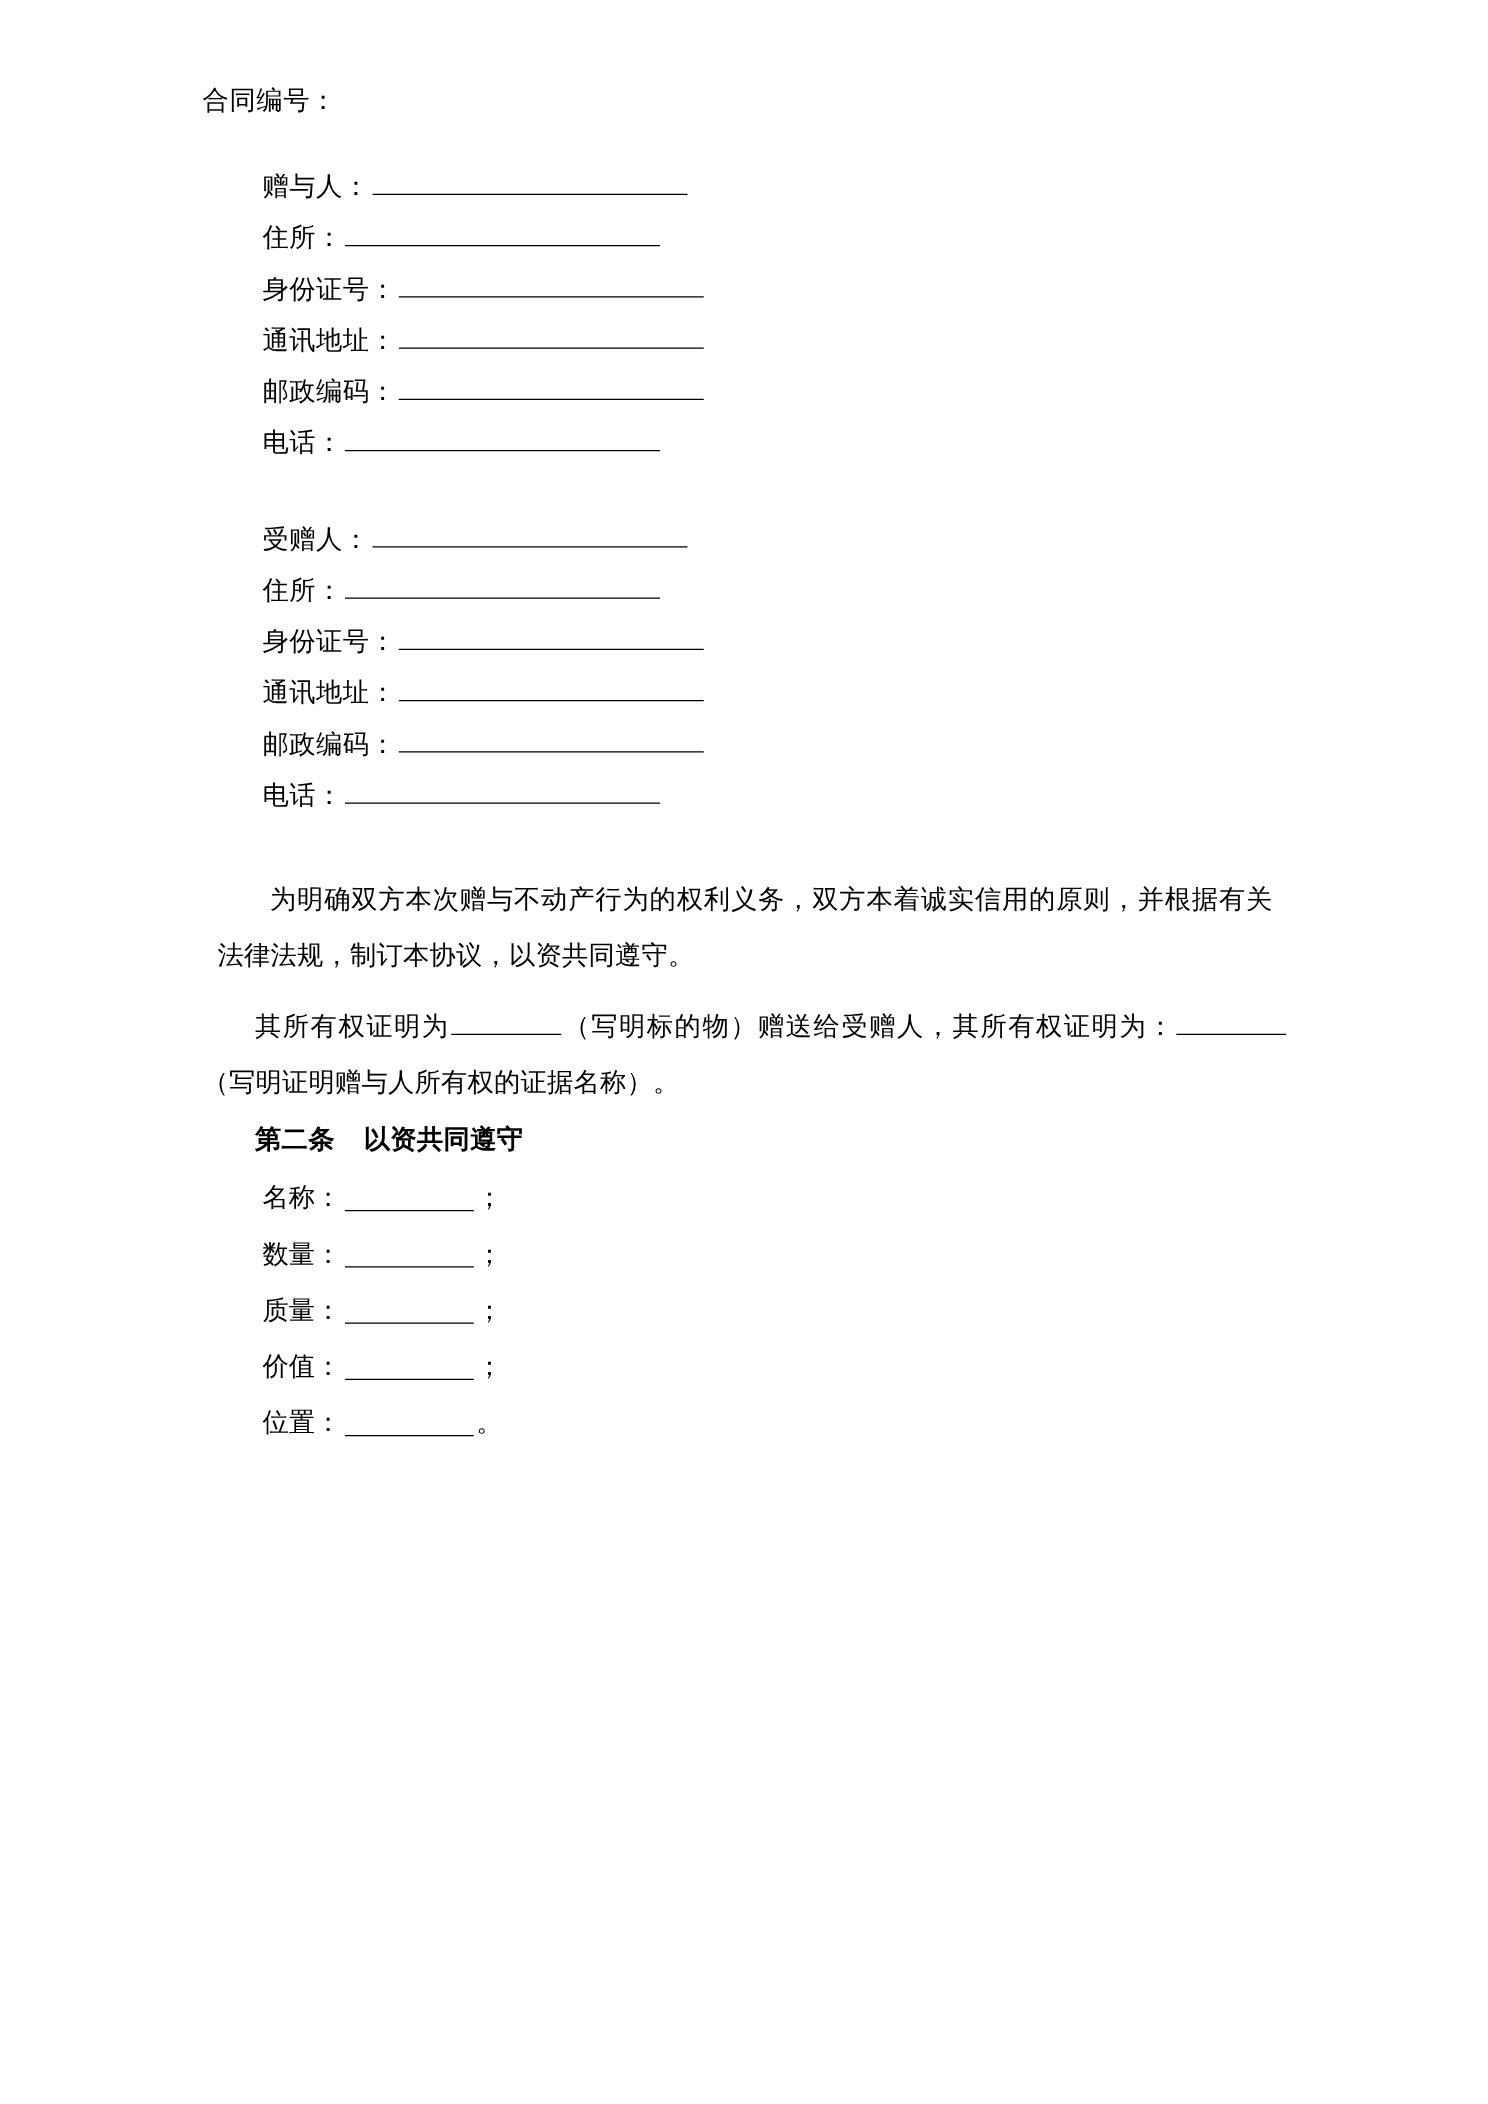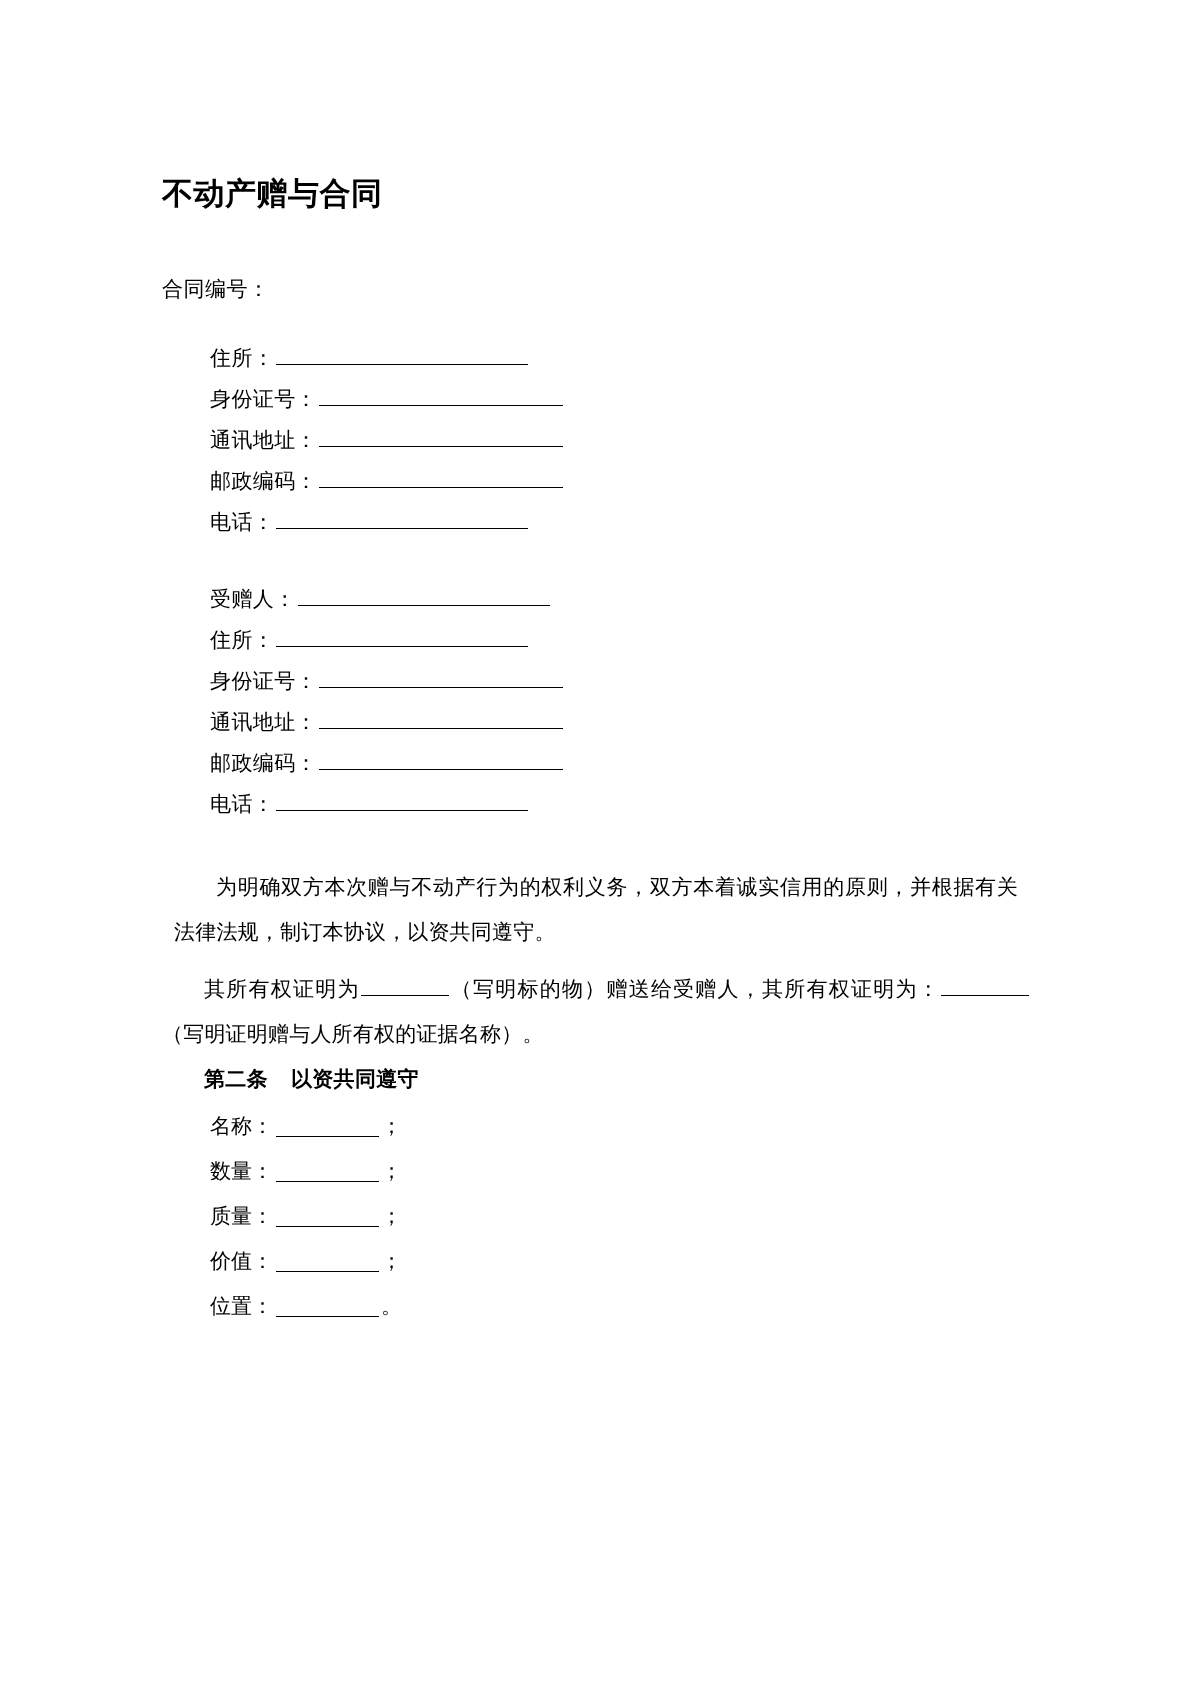--- a/index.html
+++ b/index.html
@@ -148,27 +148,30 @@
   .terminator {
     letter-spacing: 0;
   }
 </style>
 </head>
 <body>
 
 <div class="page">
   <div class="content">
 
-    <h1 class="doc-title">不动产赠与合同</h1>
 
     <div class="contract-no-row">
       <span>合同编号：</span>
     </div>
 
     <div class="party-block">
+      <div class="field-row">
+        <span class="field-label">赠与人：</span>
+        <span class="blank-long w-250"></span>
+      </div>
       <div class="field-row">
         <span class="field-label">住所：</span>
         <span class="blank-long w-250"></span>
       </div>
       <div class="field-row">
         <span class="field-label">身份证号：</span>
         <span class="blank-long w-240"></span>
       </div>
       <div class="field-row">
         <span class="field-label">通讯地址：</span>

